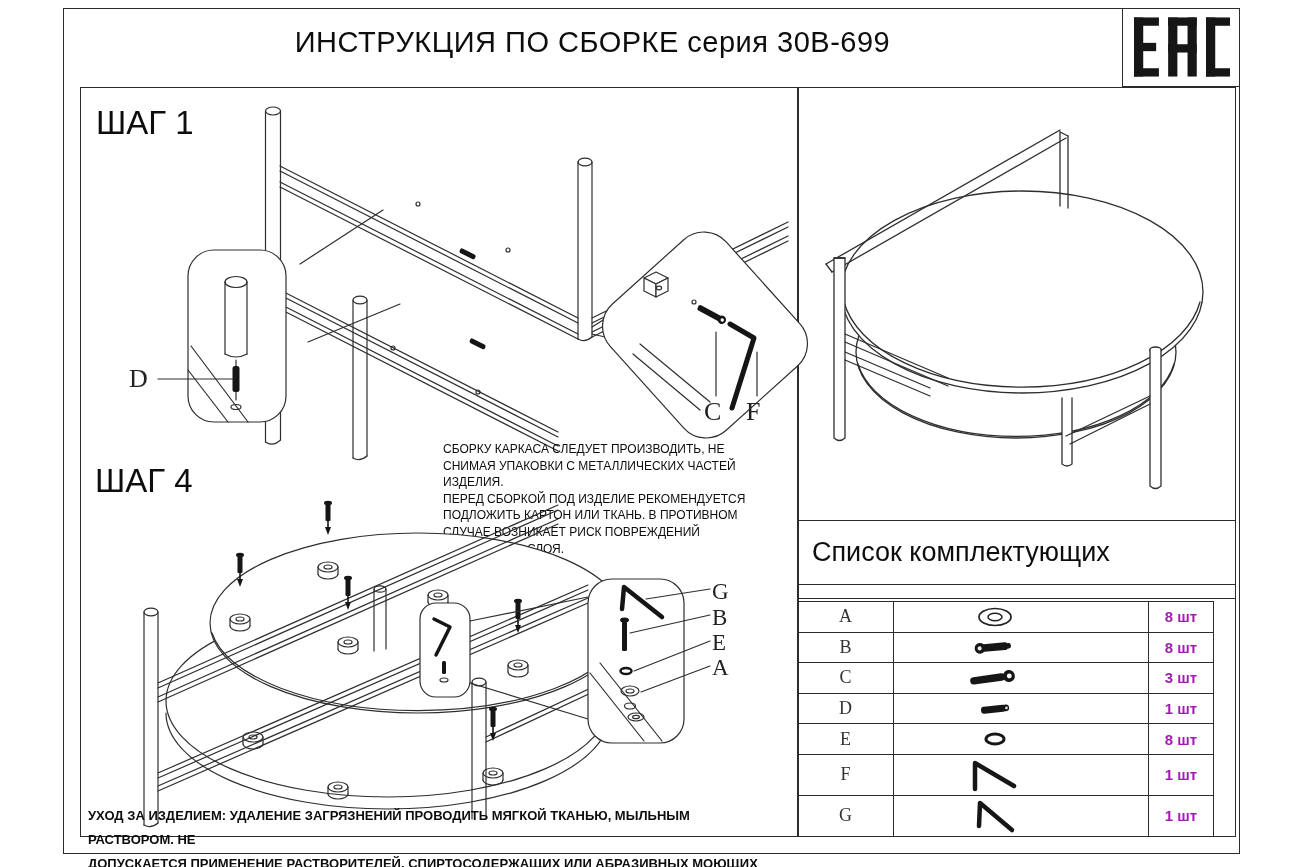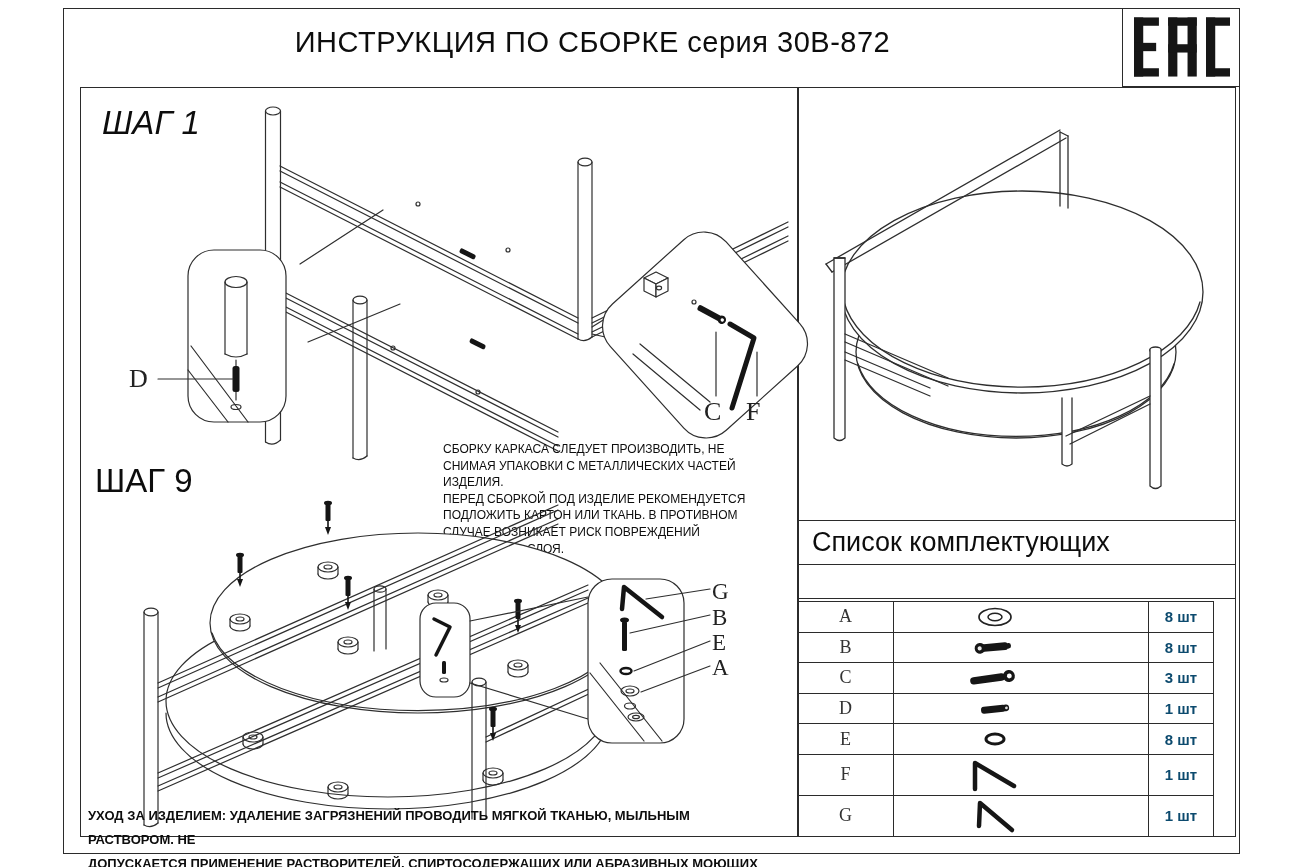--- a/index.html
+++ b/index.html
@@ -11,38 +11,38 @@
   .line{position:absolute;background:#2b2b2b;}
   .outer-frame{left:63px;top:8px;width:1175px;height:844px;border:1.6px solid #2b2b2b;}
   .inner-box{left:80px;top:87px;width:1156px;height:750px;border:1.6px solid #2b2b2b;box-sizing:border-box;}
   .title{left:63px;top:26px;width:1059px;text-align:center;font-size:29px;letter-spacing:.5px;color:#0d0d0d;}
   .eac-box{left:1122px;top:8px;width:118px;height:79px;border-left:1.6px solid #2b2b2b;border-bottom:1.6px solid #2b2b2b;box-sizing:border-box;display:flex;align-items:center;justify-content:center;}
   .step-label{font-size:33px;color:#0d0d0d;}
   .callout-letter{font-family:"Liberation Serif",serif;font-size:26px;color:#222;}
   .callout-letter.small{font-size:23px;}
   .note{font-size:12px;line-height:16.6px;white-space:pre-line;color:#0d0d0d;}
   .care{font-size:13px;font-weight:bold;line-height:24px;white-space:pre-line;color:#0d0d0d;}
-  .parts-header{left:797px;top:520px;width:439px;height:45px;border-top:1.6px solid #2b2b2b;border-bottom:1.6px solid #2b2b2b;box-sizing:border-box;display:flex;align-items:center;padding-left:15px;}
+  .parts-header{left:797px;top:520px;width:439px;height:65px;border-top:1.6px solid #2b2b2b;border-bottom:1.6px solid #2b2b2b;box-sizing:border-box;display:flex;align-items:center;padding-left:15px;}
   .parts-header span{font-size:27px;color:#0d0d0d;}
   .gap-line{left:797px;top:598px;width:439px;height:0;border-top:1.5px solid #2b2b2b;}
   .parts-table{left:797px;top:601px;width:417px;height:236px;border:1.6px solid #2b2b2b;box-sizing:border-box;display:flex;flex-direction:column;}
   .prow{flex:1;display:flex;border-bottom:1.5px solid #2b2b2b;box-sizing:border-box;}
   .prow:last-child{border-bottom:none;}
   .pletter{width:96px;border-right:1.5px solid #2b2b2b;box-sizing:border-box;display:flex;align-items:center;justify-content:center;
     font-family:"Liberation Serif",serif;font-size:18px;color:#333;}
   .picon{width:255px;border-right:1.5px solid #2b2b2b;box-sizing:border-box;display:flex;align-items:center;justify-content:center;}
   .picon svg{transform:translateX(-26px);}
-  .pqty{flex:1;display:flex;align-items:center;justify-content:center;font-size:15px;font-weight:bold;color:#0c4a6e;}
+  .pqty{flex:1;display:flex;align-items:center;justify-content:center;font-size:15px;font-weight:bold;color:#a21caf;}
   svg.draw{position:absolute;overflow:visible;}
 </style>
 </head>
 <body>
 
 <div class="abs outer-frame"></div>
-<div class="abs title">ИНСТРУКЦИЯ ПО СБОРКЕ серия 30В-872</div>
+<div class="abs title">ИНСТРУКЦИЯ ПО СБОРКЕ серия 30В-699</div>
 
 <div class="abs eac-box">
   <svg width="96" height="60" viewBox="0 0 104 64" aria-label="EAC">
     <g fill="#161616">
       <rect x="0" y="0" width="10" height="64"></rect>
         <rect x="0" y="0" width="27" height="9"></rect>
       <rect x="0" y="27.5" width="24" height="9"></rect>
         <rect x="0" y="55" width="27" height="9"></rect>
       <rect x="37" y="0" width="10" height="64"></rect>
         <rect x="58" y="0" width="10" height="64"></rect>
@@ -51,21 +51,21 @@
       <rect x="78" y="0" width="10" height="64"></rect>
         <rect x="78" y="0" width="26" height="9"></rect>
       <rect x="78" y="55" width="26" height="9"></rect>
     </g>
   </svg>
 </div>
 
 <div class="abs inner-box"></div>
 <div class="line" style="left:797px;top:87px;width:1.6px;height:750px;"></div>
 
-<div class="abs step-label" style="left:102px;top:104px;font-style:italic;">ШАГ 1</div>
+<div class="abs step-label" style="left:96px;top:104px;">ШАГ 1</div>
 
 <svg class="draw" style="left:88px;top:92px;" width="706" height="370" viewBox="0 0 706 370">
   <g stroke="#2e2e2e" stroke-width="1.2" fill="none" stroke-linecap="round" stroke-linejoin="round">
 
     <ellipse cx="185" cy="19" rx="7.5" ry="4"></ellipse>
     <line x1="177.5" y1="19" x2="177.5" y2="350"></line>
       <line x1="192.5" y1="19" x2="192.5" y2="348"></line>
     <path d="M177.5,350 Q185,355 192.5,348"></path>
 
     <ellipse cx="497" cy="70" rx="7" ry="3.8"></ellipse>
@@ -156,21 +156,21 @@
 <div class="abs callout-letter" style="left:704px;top:397px;">C</div>
 <div class="abs callout-letter" style="left:746px;top:397px;">F</div>
 
 <div class="abs note" style="left:443px;top:441px;width:356px;">СБОРКУ КАРКАСА СЛЕДУЕТ ПРОИЗВОДИТЬ, НЕ
 СНИМАЯ УПАКОВКИ С МЕТАЛЛИЧЕСКИХ ЧАСТЕЙ ИЗДЕЛИЯ.
 ПЕРЕД СБОРКОЙ ПОД ИЗДЕЛИЕ РЕКОМЕНДУЕТСЯ
 ПОДЛОЖИТЬ КАРТОН ИЛИ ТКАНЬ. В ПРОТИВНОМ
 СЛУЧАЕ ВОЗНИКАЕТ РИСК ПОВРЕЖДЕНИЙ
 КРАСОЧНОГО СЛОЯ.</div>
 
-<div class="abs step-label" style="left:95px;top:462px;">ШАГ 9</div>
+<div class="abs step-label" style="left:95px;top:462px;">ШАГ 4</div>
 
 <svg class="draw" style="left:88px;top:475px;" width="706" height="345" viewBox="0 0 706 345">
   <g stroke="#2e2e2e" stroke-width="1.2" fill="none" stroke-linecap="round" stroke-linejoin="round">
 
     <ellipse cx="300" cy="226" rx="222" ry="96" fill="#ffffff"></ellipse>
     <path d="M78,238 A222,96 0 0 0 522,238"></path>
 
     <ellipse cx="330" cy="148" rx="208" ry="90" fill="#ffffff"></ellipse>
     <path d="M124,158 A208,90 0 0 0 536,158"></path>
 

